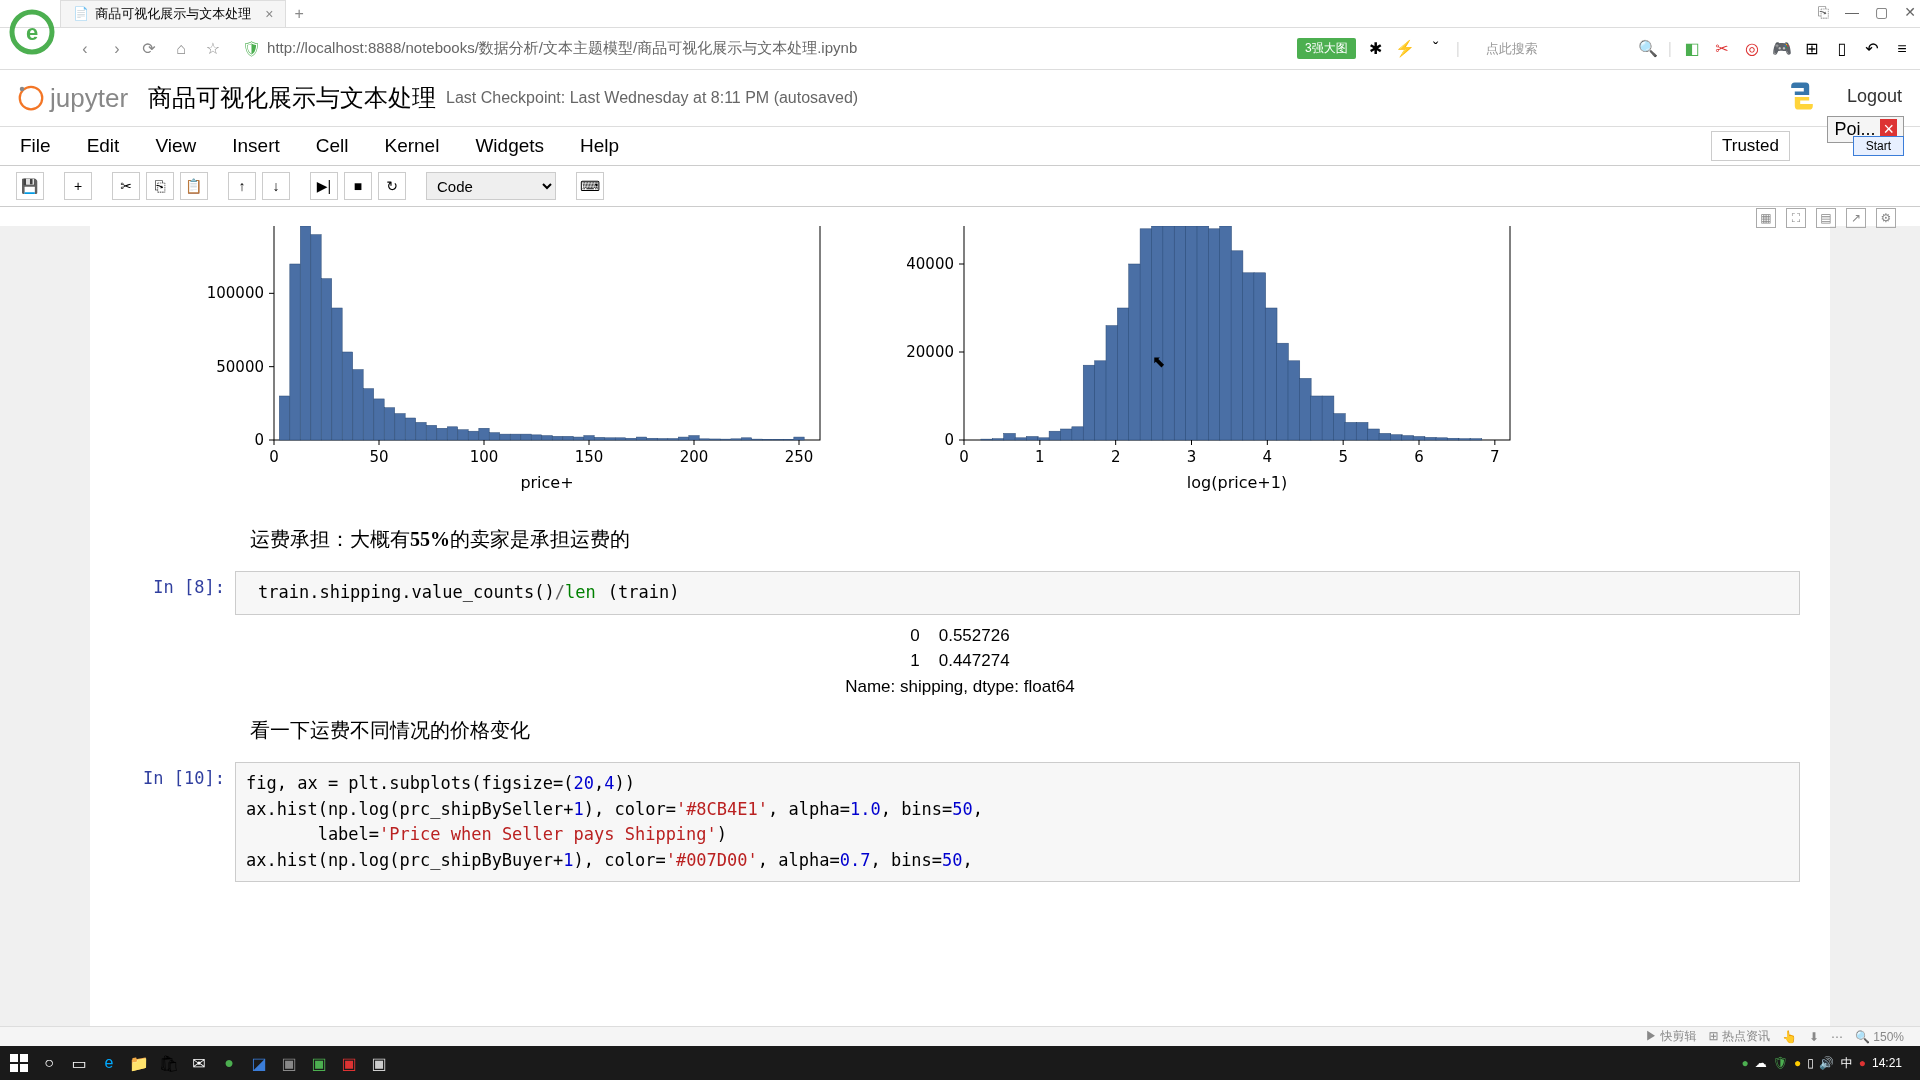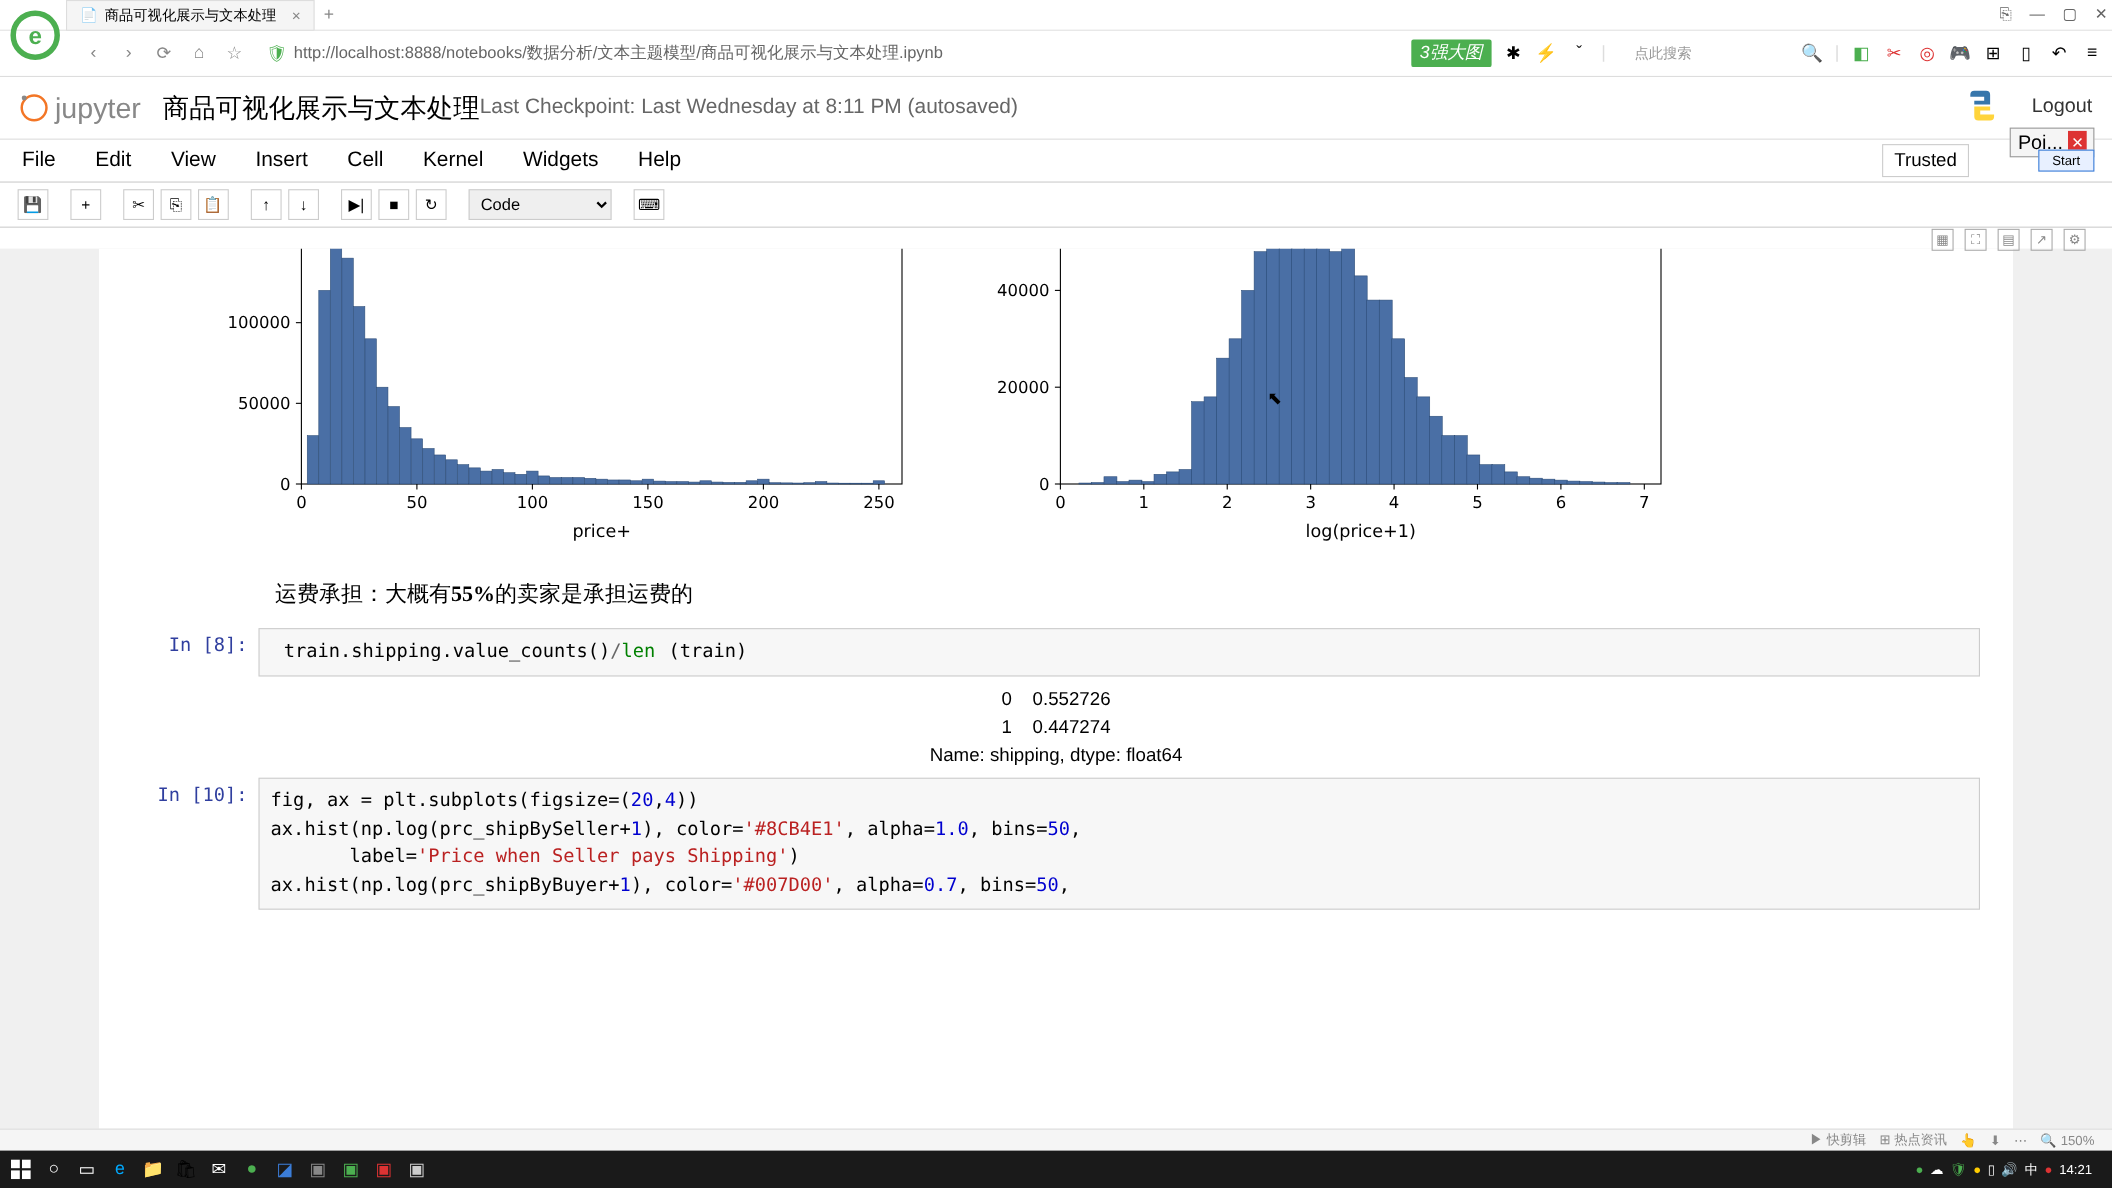--- a/index.html
+++ b/index.html
@@ -11,34 +11,34 @@
 .browser-logo svg { width: 100%; height: 100%; }
 .tab { margin-left: 60px; padding: 4px 12px; background: #f5f5f5; border: 1px solid #ddd; display: flex; align-items: center; gap: 6px; font-size: 13px; }
 .tab-close { margin-left: 8px; font-size: 14px; color: #888; cursor: pointer; }
 .new-tab { margin-left: 8px; font-size: 16px; color: #888; cursor: pointer; }
 
 .browser-bar { height: 42px; background: #fff; border-bottom: 1px solid #ddd; display: flex; align-items: center; padding: 0 8px; gap: 10px; }
 .browser-bar .nav-btn { width: 22px; height: 22px; display: flex; align-items: center; justify-content: center; color: #888; cursor: pointer; font-size: 16px; }
 .url-bar { flex: 1; display: flex; align-items: center; padding: 4px 8px; color: #666; font-size: 15px; }
 .url-shield { color: #4CAF50; margin-right: 6px; }
 .browser-right { display: flex; align-items: center; gap: 10px; }
-.green-badge { background: #4CAF50; color: #fff; padding: 2px 8px; font-size: 16px; border-radius: 2px; font-style: italic; }
+.green-badge { background: #4CAF50; color: #fff; padding: 2px 8px; font-size: 12px; border-radius: 2px; }
 .search-hint { color: #999; font-size: 13px; margin-left: 16px; }
 .toolbar-icon { width: 20px; height: 20px; display: flex; align-items: center; justify-content: center; cursor: pointer; }
 
 .win-controls { position: absolute; right: 4px; top: 4px; display: flex; gap: 16px; }
 .win-controls span { cursor: pointer; font-size: 14px; color: #666; }
 
 
 .jupyter-header { padding: 12px 16px; display: flex; align-items: center; border-bottom: 1px solid #ddd; }
 .jupyter-logo { display: flex; align-items: center; gap: 4px; }
 .jupyter-logo-icon { width: 30px; height: 30px; }
 .jupyter-logo-text { font-size: 26px; color: #888; font-weight: normal; }
 .notebook-title { margin-left: 20px; font-size: 24px; }
-.checkpoint { font-size: 19px; color: #666; }
+.checkpoint { margin-left: 10px; font-size: 16px; color: #666; }
 .python-logo { position: absolute; right: 100px; top: 78px; width: 36px; height: 36px; }
 .logout { position: absolute; right: 18px; top: 86px; font-size: 18px; color: #333; cursor: pointer; }
 .float-panel { position: absolute; right: 16px; top: 116px; border: 1px solid #999; background: #f5f5f5; font-size: 18px; padding: 2px 6px; z-index: 5; }
 .float-panel2 { position: absolute; right: 16px; top: 136px; border: 1px solid #3b7dd8; background: #e8f0ff; font-size: 12px; padding: 2px 12px; z-index: 5; }
 
 
 .menu-bar { padding: 8px 20px; display: flex; align-items: center; gap: 36px; border-bottom: 1px solid #ccc; font-size: 19px; position: relative; }
 .menu-bar span { cursor: pointer; }
 .trusted { position: absolute; right: 130px; border: 1px solid #ccc; padding: 4px 10px; font-size: 17px; }
 .kernel-name { position: absolute; right: 20px; font-size: 17px; }
@@ -366,20 +366,21 @@
 <div class="cell">
   <div class="prompt prompt-in">In [8]:</div>
   <div class="input-area code"><span class="n">train.shipping.value_counts()</span><span class="o">/</span><span class="nb">len</span><span class="n">(train)</span></div>
 </div>
 <div class="cell">
   <div class="output-area">0    0.552726
 1    0.447274
 Name: shipping, dtype: float64</div>
 </div>
 
+<div class="md-text">看一下运费不同情况的价格变化</div>
 
 
 <div class="cell">
   <div class="prompt prompt-in">In [10]:</div>
   <div class="input-area code" id="code10">fig, ax = plt.subplots(figsize=(<span class="mi">20</span>,<span class="mi">4</span>))
 ax.hist(np.log(prc_shipBySeller+<span class="mi">1</span>), color=<span class="s">'#8CB4E1'</span>, alpha=<span class="mf"><span class="mi">1</span>.<span class="mi">0</span></span>, bins=<span class="mi">50</span>,
        label=<span class="s">'Price when Seller pays Shipping'</span>)
 ax.hist(np.log(prc_shipByBuyer+<span class="mi">1</span>), color=<span class="s">'#007D00'</span>, alpha=<span class="mf"><span class="mi">0</span>.<span class="mi">7</span></span>, bins=<span class="mi">50</span>,</div>
 </div>
 

